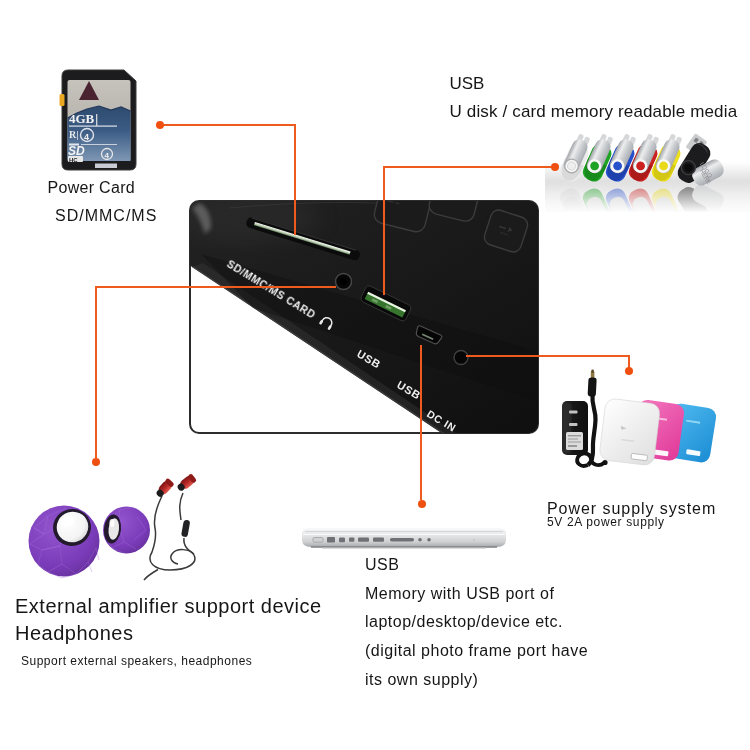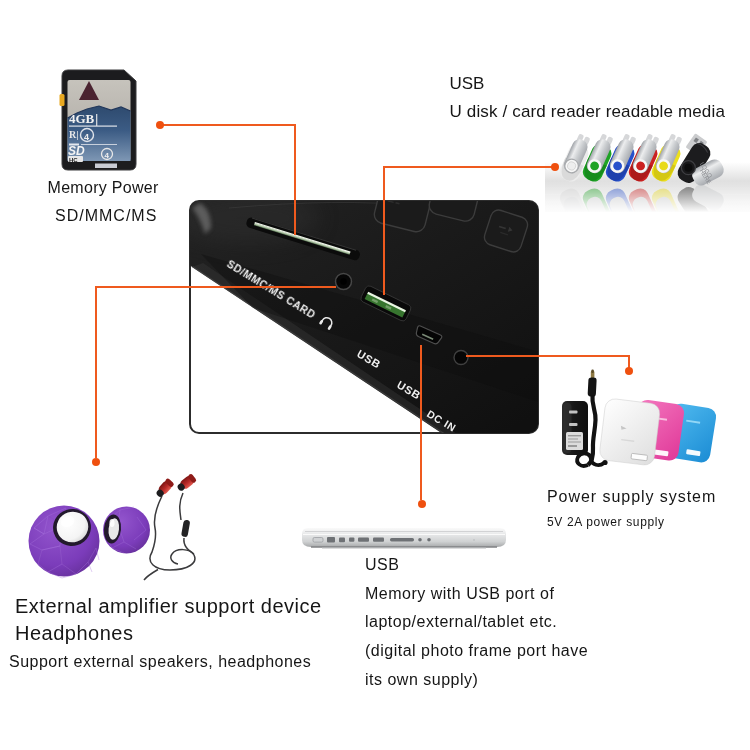--- a/index.html
+++ b/index.html
@@ -23,38 +23,38 @@
 <div class="ln" style="left:95px;top:285.5px;width:2px;height:172px"></div>
 <div class="dot" style="left:92px;top:457.5px"></div>
 
 <div class="ln" style="left:466px;top:354.5px;width:164px;height:2px"></div>
 <div class="ln" style="left:628px;top:354.5px;width:2px;height:13px"></div>
 <div class="dot" style="left:624.5px;top:366.5px"></div>
 
 <div class="ln" style="left:420px;top:345px;width:2px;height:155px"></div>
 <div class="dot" style="left:417.5px;top:500px"></div>
 
-<div class="t" style="left:47.5px;top:179.4px;font-size:16px;letter-spacing:.3px">Memory Power</div>
+<div class="t" style="left:47.5px;top:179.4px;font-size:16px;letter-spacing:.3px">Power Card</div>
 <div class="t" style="left:55px;top:207.3px;font-size:16px;letter-spacing:1px">SD/MMC/MS</div>
 
 <div class="t" style="left:449.5px;top:75px;font-size:17px">USB</div>
-<div class="t" style="left:449.5px;top:103.3px;font-size:17px;letter-spacing:.15px">U disk / card reader readable media</div>
-
-<div class="t" style="left:547px;top:488px;font-size:16px;letter-spacing:.95px">Power supply system</div>
+<div class="t" style="left:449.5px;top:103.3px;font-size:17px;letter-spacing:.15px">U disk / card memory readable media</div>
+
+<div class="t" style="left:547px;top:500px;font-size:16px;letter-spacing:.95px">Power supply system</div>
 <div class="t" style="left:547px;top:514px;font-size:12px;letter-spacing:.65px">5V 2A power supply</div>
 
 <div class="t" style="left:365px;top:556.3px;font-size:16px;letter-spacing:.5px">USB</div>
 <div class="t" style="left:365px;top:585px;font-size:16px;letter-spacing:.5px">Memory with USB port of</div>
-<div class="t" style="left:365px;top:613px;font-size:16px;letter-spacing:.5px">laptop/external/tablet etc.</div>
+<div class="t" style="left:365px;top:613px;font-size:16px;letter-spacing:.5px">laptop/desktop/device etc.</div>
 <div class="t" style="left:365px;top:642px;font-size:16px;letter-spacing:.5px">(digital photo frame port have</div>
 <div class="t" style="left:365px;top:670.5px;font-size:16px;letter-spacing:.5px">its own supply)</div>
 
 <div class="t" style="left:15px;top:597.7px;font-size:20px;letter-spacing:.5px">External amplifier support device</div>
 <div class="t" style="left:15px;top:625.4px;font-size:20px;letter-spacing:.5px">Headphones</div>
-<div class="t" style="left:9px;top:653.1px;font-size:16px;letter-spacing:.5px">Support external speakers, headphones</div>
+<div class="t" style="left:21px;top:653.1px;font-size:12px;letter-spacing:.5px">Support external speakers, headphones</div>
 
 <svg style="position:absolute;left:55px;top:66px" width="90" height="110" viewBox="0 0 90 110">
   <defs>
     <linearGradient id="sdsky" x1="0" y1="0" x2="0" y2="1">
       <stop offset="0" stop-color="#c6c3bc"></stop>
         <stop offset="0.8" stop-color="#b0aca6"></stop>
         <stop offset="1" stop-color="#8d99a8"></stop>
     </linearGradient>
     <linearGradient id="sdsea" x1="0" y1="0" x2="0" y2="1">
       <stop offset="0" stop-color="#2e4a6e"></stop>

